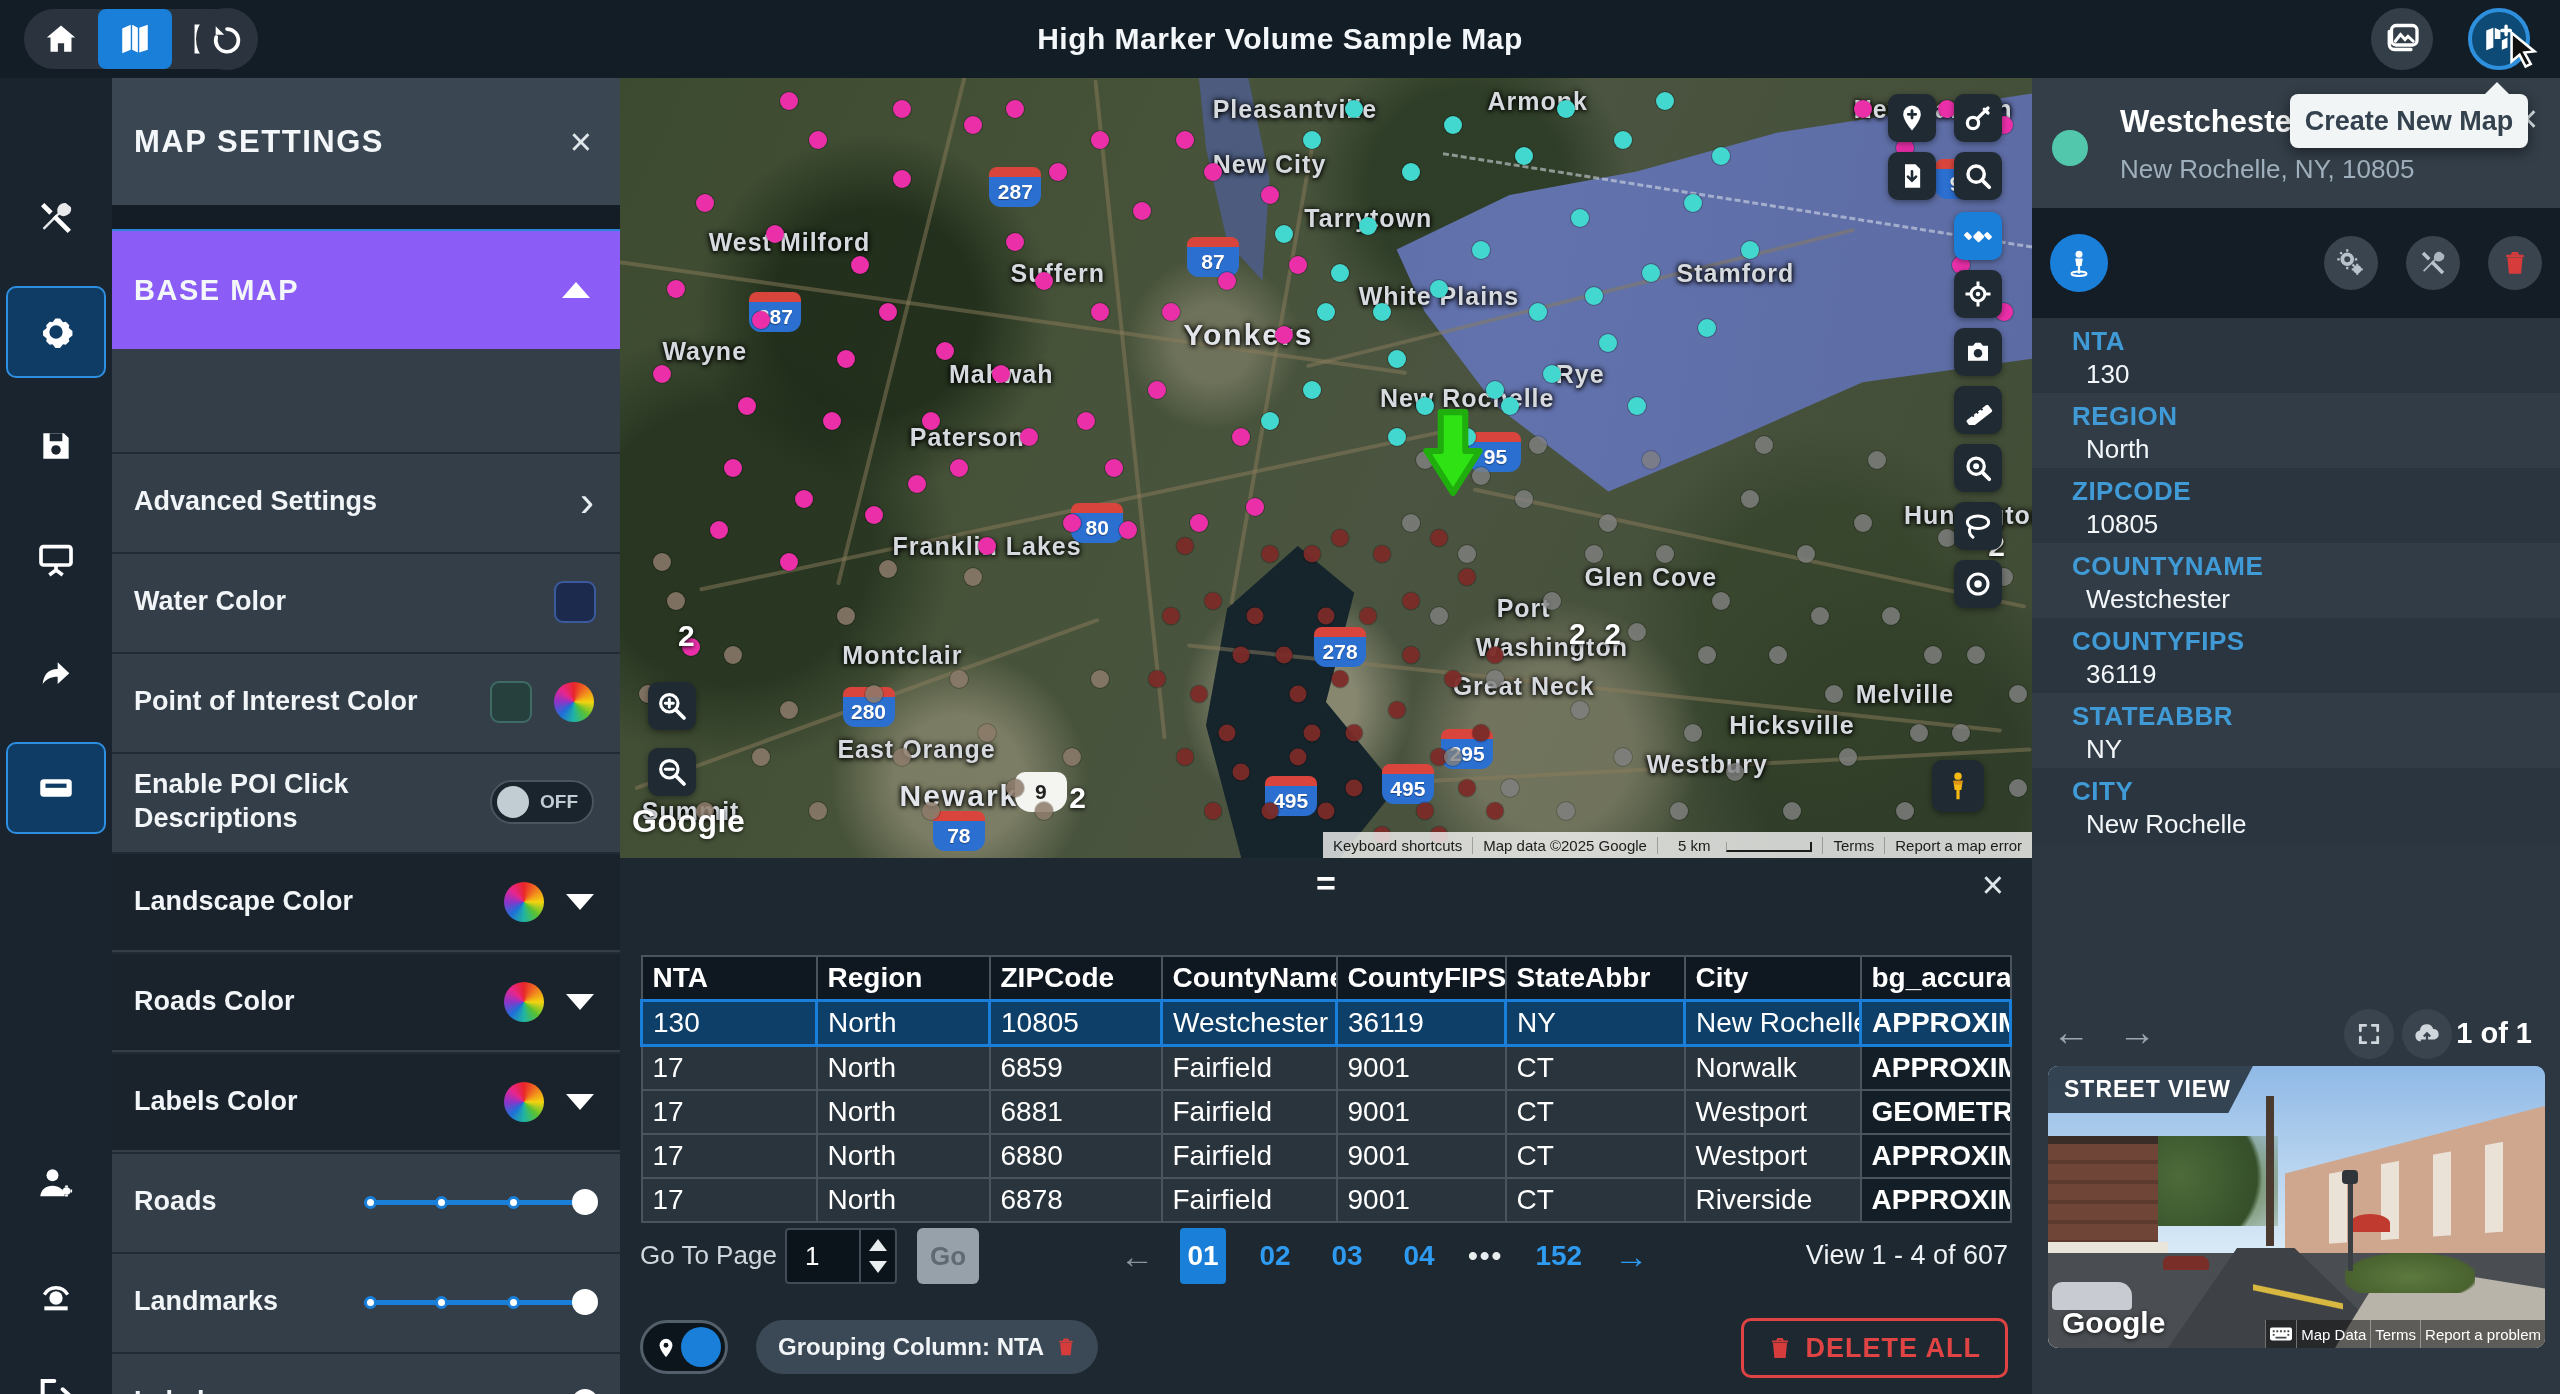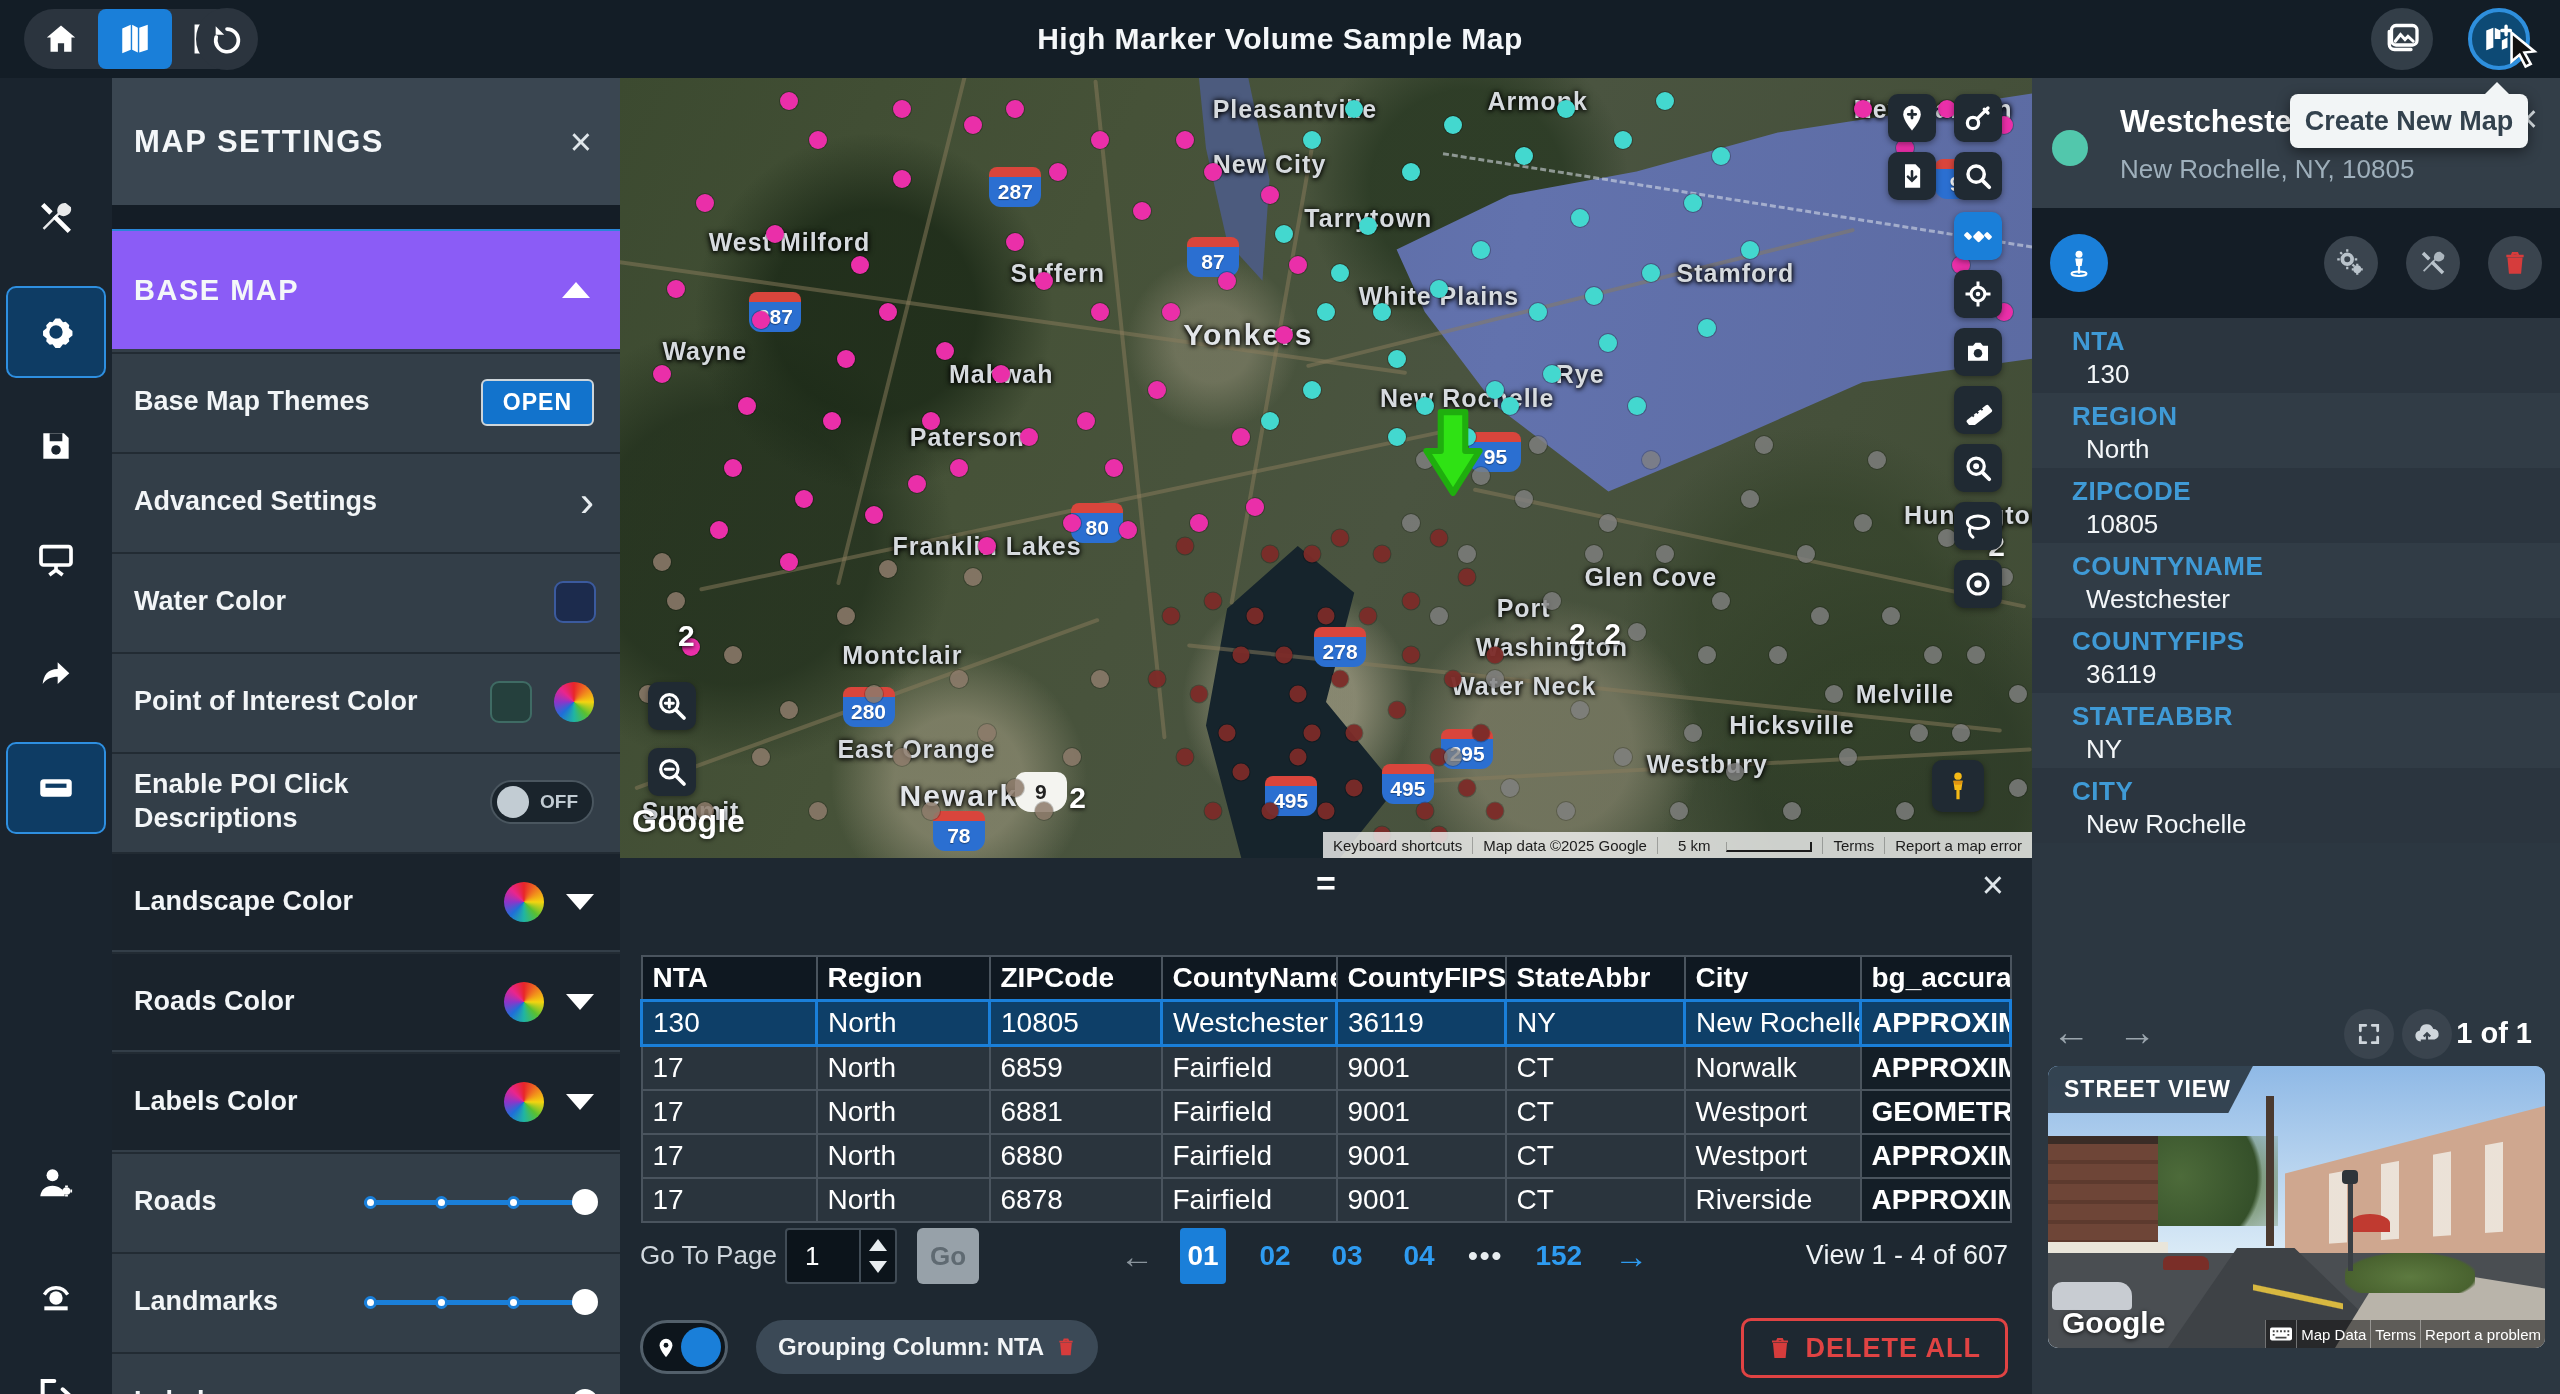--- a/index.html
+++ b/index.html
@@ -304,24 +304,20 @@
     <div id="settings-header">
       <h1>MAP SETTINGS</h1>
       <span class="x-btn">×</span>
     </div>
     <div id="settings-scrollgap"></div>
     <div id="basemap-row">
       <h2>BASE MAP</h2>
       <span class="caret-up"></span>
     </div>
 
-    <div class="set-row" style="top:274px">
-      <span class="set-label">Base Map Themes</span>
-      <button class="open-btn">OPEN</button>
-    </div>
     <div class="set-row" style="top:374px">
       <span class="set-label">Advanced Settings</span>
       <span class="chev-right">›</span>
     </div>
     <div class="set-row" style="top:474px">
       <span class="set-label">Water Color</span>
       <span class="row-controls">
         <span class="swatch water"></span>
         <span class="wheel"></span>
       </span>
@@ -425,21 +421,21 @@
         <span class="map-label big" style="left: 44.5%; top: 33%;">Yonkers</span>
         <span class="map-label" style="left: 60%; top: 41%;">New Rochelle</span>
         <span class="map-label" style="left: 68%; top: 38%;">Rye</span>
         <span class="map-label" style="left: 20%; top: 74%;">Montclair</span>
         <span class="map-label" style="left: 21%; top: 86%;">East Orange</span>
         <span class="map-label big" style="left: 24%; top: 92%;">Newark</span>
         <span class="map-label" style="left: 5%; top: 94%;">Summit</span>
         <span class="map-label" style="left: 73%; top: 64%;">Glen Cove</span>
         <span class="map-label" style="left: 64%; top: 68%;">Port</span>
         <span class="map-label" style="left: 66%; top: 73%;">Washington</span>
-        <span class="map-label" style="left: 64%; top: 78%;">Water Neck</span>
+        <span class="map-label" style="left: 64%; top: 78%;">Great Neck</span>
         <span class="map-label" style="left: 83%; top: 83%;">Hicksville</span>
         <span class="map-label" style="left: 77%; top: 88%;">Westbury</span>
         <span class="map-label" style="left: 91%; top: 79%;">Melville</span>
         <span class="map-label" style="left: 96%; top: 56%;">Huntington</span>
       </div>
     <div id="map-shields">
         <div class="shield" style="left: 28%; top: 14%;">287</div>
         <div class="shield" style="left: 11%; top: 30%;">287</div>
         <div class="shield" style="left: 42%; top: 23%;">87</div>
         <div class="shield" style="left: 33.8%; top: 57%;">80</div>

